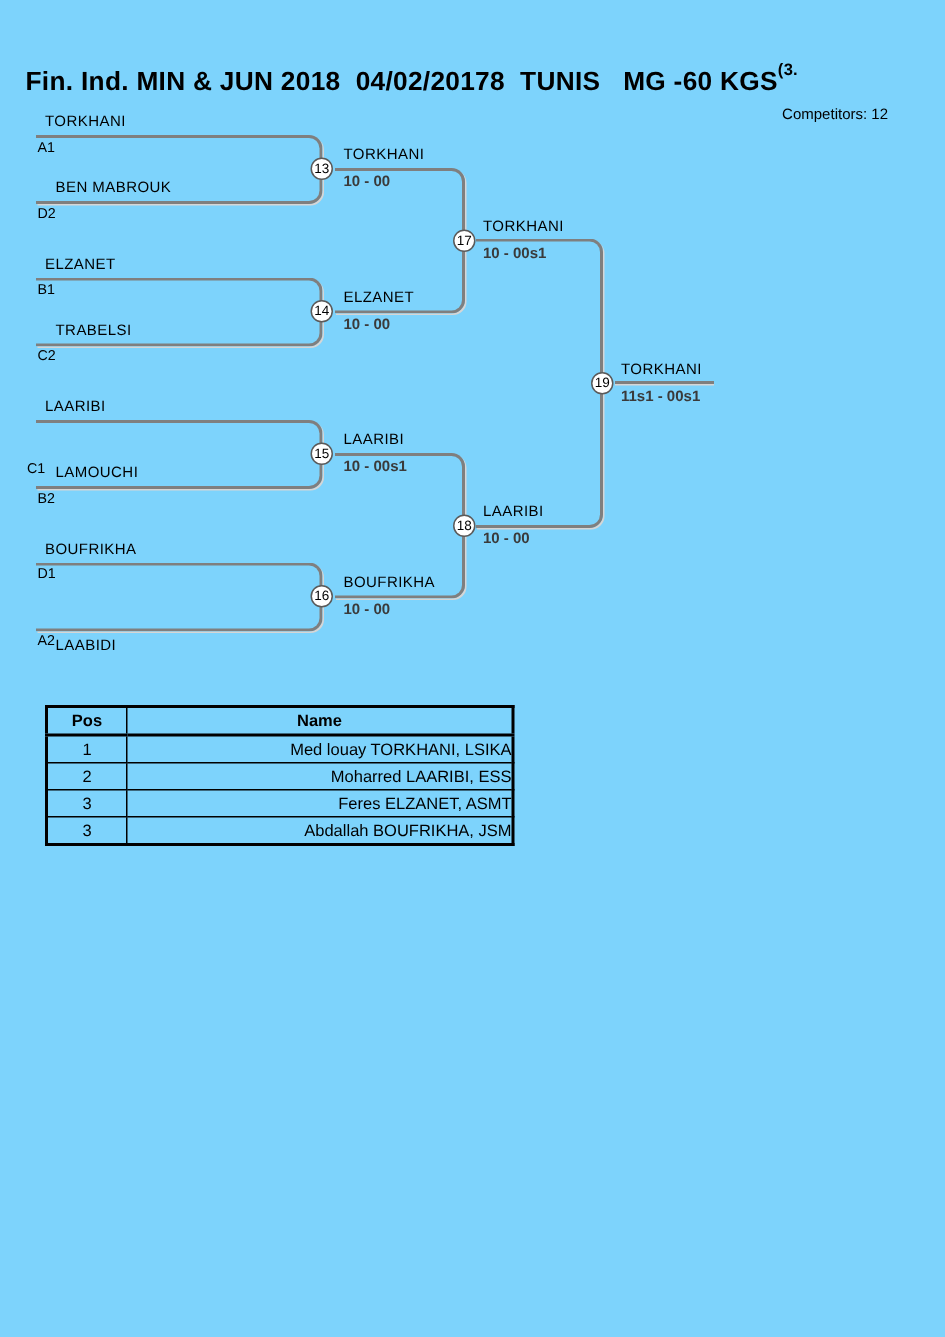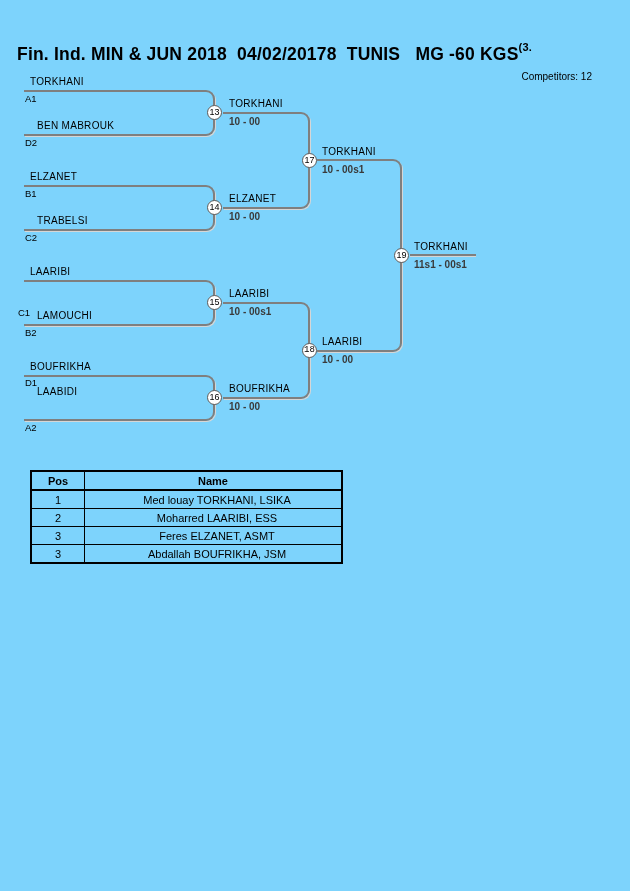--- a/index.html
+++ b/index.html
@@ -34,21 +34,21 @@
   .score{position:absolute;font-size:10px;font-weight:bold;color:#3a3a3a;white-space:nowrap;}
   
   .results-title{position:absolute;left:30px;top:452px;width:286px;text-align:center;
     font-size:12.5px;font-weight:bold;}
   table.results{
     position:absolute;left:30px;top:470px;width:313px;border-collapse:collapse;
     border:2px solid #000;font-size:11px;
   }
   table.results th{border:1px solid #000;border-bottom:2px solid #000;height:17px;
     font-size:11px;padding:0;}
-  table.results td{border:1px solid #000;height:17px;padding:0 0 0 8px;text-align:center;}
+  table.results td{border:1px solid #000;height:17px;padding:0 0 0 8px;text-align:right;}
   table.results td.pos{width:52px;text-align:center;padding:0;}
   table.results th.pos{width:52px;}
 </style>
 </head>
 <body>
 
 <div class="page">
 
   <div class="title"><span>Fin. Ind. MIN &amp; JUN 2018  04/02/20178  TUNIS   MG -60 KGS</span><sup>(3.</sup></div>
   <div class="competitors">Competitors: 12</div>
@@ -76,33 +76,33 @@
   <div class="seed" style="left:18px;top:283px;margin-top:24px;">C1</div>
   <div class="pname" style="left:37px;top:310px;">LAMOUCHI</div>
   <div class="seed" style="left:25px;top:327px;">B2</div>
   <div class="circle" style="left:207px;top:295px;">15</div>
   <div class="pname" style="left:229px;top:288px;">LAARIBI</div>
   <div class="score" style="left:229px;top:306px;">10 - 00s1</div>
 
   <div class="match-box" style="left:24px;top:375px;height:46px;"></div>
   <div class="pname" style="left:30px;top:361px;">BOUFRIKHA</div>
   <div class="seed" style="left:25px;top:377px;">D1</div>
-  <div class="pname" style="left:37px;top:386px;">LAABIDI</div>
+  <div class="pname" style="left:37px;top:425px;">LAABIDI</div>
   <div class="seed" style="left:25px;top:422px;">A2</div>
   <div class="circle" style="left:207px;top:390px;">16</div>
   <div class="pname" style="left:229px;top:383px;">BOUFRIKHA</div>
   <div class="score" style="left:229px;top:401px;">10 - 00</div>
 
   <div class="junction-box" style="left:223px;top:112px;height:97px;"></div>
   <div class="circle" style="left:302px;top:153px;">17</div>
   <div class="pname" style="left:322px;top:146px;">TORKHANI</div>
   <div class="score" style="left:322px;top:164px;">10 - 00s1</div>
 
   <div class="junction-box" style="left:223px;top:302px;height:97px;"></div>
-  <div class="circle" style="left:302px;top:343px;font-family:Liberation Mono, monospace;">18</div>
+  <div class="circle" style="left:302px;top:343px;">18</div>
   <div class="pname" style="left:322px;top:336px;">LAARIBI</div>
   <div class="score" style="left:322px;top:354px;">10 - 00</div>
 
   <div class="junction-box" style="left:317px;top:159px;height:193px;width:85px;"></div>
   <div class="circle" style="left:394px;top:248px;text-align:center;">19</div>
   <div class="hline" style="left:410px;top:254px;width:66px;"></div>
   <div class="pname" style="left:414px;top:241px;">TORKHANI</div>
   <div class="score" style="left:414px;top:259px;">11s1 - 00s1</div>
 
   <table class="results">

